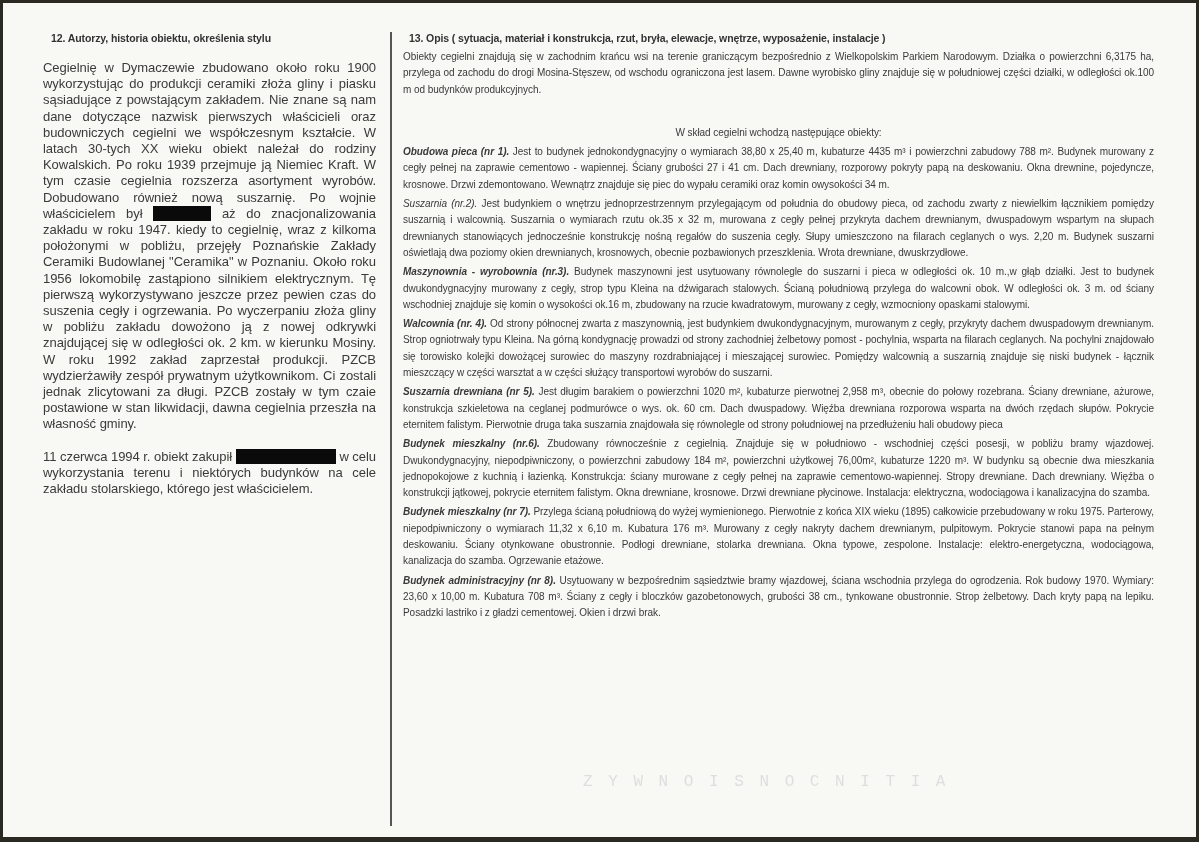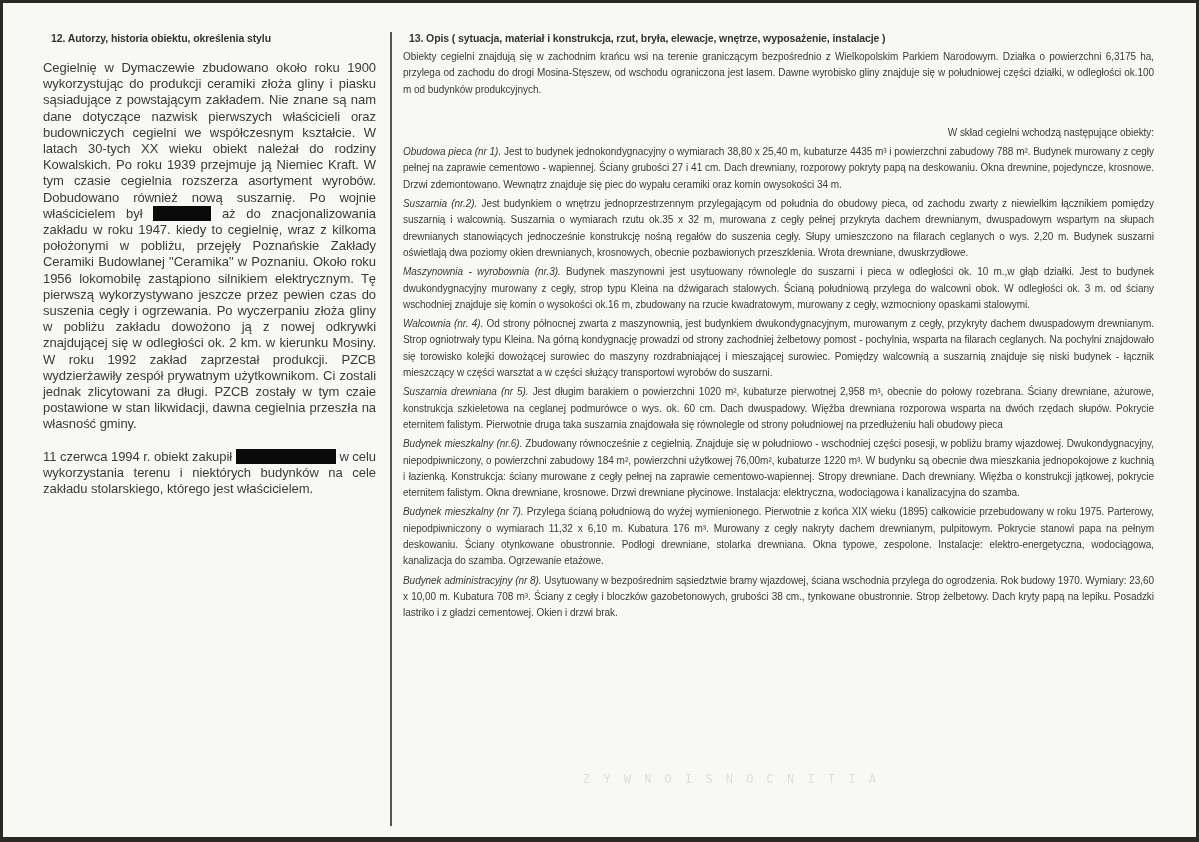--- a/index.html
+++ b/index.html
@@ -12,40 +12,40 @@
   .page {
     position: absolute; left: 3px; top: 3px; width: 1193px; height: 834px;
     background: #f8f8f5;
   }
   .divider {
     position: absolute; left: 387px; top: 29px; width: 2px; height: 794px;
     background: #555;
   }
   .ghost {
     position: absolute; color: #dedede; font-family: "Liberation Mono", monospace;
-    font-size: 12px; letter-spacing: 3px;
+    font-size: 16px; letter-spacing: 3px;
   }
   .col-left {
     position: absolute; left: 40px; top: 29px; width: 333px;
   }
   .col-right {
     position: absolute; left: 400px; top: 29px; width: 751px;
   }
   .heading {
     font-size: 10.5px; font-weight: bold; color: #333; margin: 0 0 9px 8px;
     letter-spacing: -0.1px;
   }
   .col-right .heading { margin: 0 0 5px 6px; }
   .para {
     font-size: 13px; line-height: 16.2px; text-align: justify; margin: 16px 0 5px 0;
     letter-spacing: -0.05px;
   }
   .col-right .para { font-size: 10px; line-height: 16.3px; margin: 0 0 3px 0; }
   .redact { display: inline-block; background: #0a0a0a; height: 15px; vertical-align: -3px; }
-  .title-it { font-style: italic; font-weight: normal; }
+  .title-it { font-style: italic; font-weight: bold; }
 </style>
 </head>
 <body>
 
 <div class="page">
   <div class="ghost" style="left:580px;top:770px;">Z Y W N O I S N O C N I T I A</div>
   <div class="divider"></div>
 
   <div class="col-left">
     <div class="heading">12. Autorzy, historia obiektu, określenia stylu</div>
@@ -57,21 +57,21 @@
     <p class="para">
       <span>11 czerwca 1994 r. obiekt zakupił</span>
       <span class="redact" style="width:100px;"></span>
       <span>w celu wykorzystania terenu i niektórych budynków na cele zakładu stolarskiego, którego jest właścicielem.</span>
     </p>
   </div>
 
   <div class="col-right">
     <div class="heading">13. Opis ( sytuacja, materiał i konstrukcja, rzut, bryła, elewacje, wnętrze, wyposażenie, instalacje )</div>
     <p class="para">Obiekty cegielni znajdują się w zachodnim krańcu wsi na terenie graniczącym bezpośrednio z Wielkopolskim Parkiem Narodowym. Działka o powierzchni 6,3175 ha, przylega od zachodu do drogi Mosina-Stęszew, od wschodu ograniczona jest lasem. Dawne wyrobisko gliny znajduje się w południowej części działki, w odległości ok.100 m od budynków produkcyjnych.</p>
-    <p class="para" style="text-align:right;margin-top:27px;">W skład cegielni wchodzą następujące obiekty:</p>
+    <p class="para" style="text-align:center;margin-top:27px;">W skład cegielni wchodzą następujące obiekty:</p>
 
     <p class="para"><span class="title-it">Obudowa pieca (nr 1).</span><span> Jest to budynek jednokondygnacyjny o wymiarach 38,80 x 25,40 m, kubaturze 4435 m³ i powierzchni zabudowy 788 m². Budynek murowany z cegły pełnej na zaprawie cementowo - wapiennej. Ściany grubości 27 i 41 cm. Dach drewniany, rozporowy pokryty papą na deskowaniu. Okna drewnine, pojedyncze, krosnowe. Drzwi zdemontowano. Wewnątrz znajduje się piec do wypału ceramiki oraz komin owysokości 34 m.</span></p>
     <p class="para"><span class="title-it" style="font-weight:normal;">Suszarnia (nr.2).</span><span> Jest budynkiem o wnętrzu jednoprzestrzennym przylegającym od południa do obudowy pieca, od zachodu zwarty z niewielkim łącznikiem pomiędzy suszarnią i walcownią. Suszarnia o wymiarach rzutu ok.35 x 32 m, murowana z cegły pełnej przykryta dachem drewnianym, dwuspadowym wspartym na słupach drewnianych stanowiących jednocześnie konstrukcję nośną regałów do suszenia cegły. Słupy umieszczono na filarach ceglanych o wys. 2,20 m. Budynek suszarni oświetlają dwa poziomy okien drewnianych, krosnowych, obecnie pozbawionych przeszklenia. Wrota drewniane, dwuskrzydłowe.</span></p>
     <p class="para"><span class="title-it">Maszynownia - wyrobownia (nr.3).</span><span> Budynek maszynowni jest usytuowany równolegle do suszarni i pieca w odległości ok. 10 m.,w głąb działki. Jest to budynek dwukondygnacyjny murowany z cegły, strop typu Kleina na dźwigarach stalowych. Ścianą południową przylega do walcowni obok. W odległości ok. 3 m. od ściany wschodniej znajduje się komin o wysokości ok.16 m, zbudowany na rzucie kwadratowym, murowany z cegły, wzmocniony opaskami stalowymi.</span></p>
     <p class="para"><span class="title-it">Walcownia (nr. 4).</span><span> Od strony północnej zwarta z maszynownią, jest budynkiem dwukondygnacyjnym, murowanym z cegły, przykryty dachem dwuspadowym drewnianym. Strop ogniotrwały typu Kleina. Na górną kondygnację prowadzi od strony zachodniej żelbetowy pomost - pochylnia, wsparta na filarach ceglanych. Na pochylni znajdowało się torowisko kolejki dowożącej surowiec do maszyny rozdrabniającej i mieszającej surowiec. Pomiędzy walcownią a suszarnią znajduje się niski budynek - łącznik mieszczący w części warsztat a w części służący transportowi wyrobów do suszarni.</span></p>
     <p class="para"><span class="title-it">Suszarnia drewniana (nr 5).</span><span> Jest długim barakiem o powierzchni 1020 m², kubaturze pierwotnej 2,958 m³, obecnie do połowy rozebrana. Ściany drewniane, ażurowe, konstrukcja szkieletowa na ceglanej podmurówce o wys. ok. 60 cm. Dach dwuspadowy. Więźba drewniana rozporowa wsparta na dwóch rzędach słupów. Pokrycie eternitem falistym. Pierwotnie druga taka suszarnia znajdowała się równolegle od strony południowej na przedłużeniu hali obudowy pieca</span></p>
     <p class="para"><span class="title-it">Budynek mieszkalny (nr.6).</span><span> Zbudowany równocześnie z cegielnią. Znajduje się w południowo - wschodniej części posesji, w pobliżu bramy wjazdowej. Dwukondygnacyjny, niepodpiwniczony, o powierzchni zabudowy 184 m², powierzchni użytkowej 76,00m², kubaturze 1220 m³. W budynku są obecnie dwa mieszkania jednopokojowe z kuchnią i łazienką. Konstrukcja: ściany murowane z cegły pełnej na zaprawie cementowo-wapiennej. Stropy drewniane. Dach drewniany. Więźba o konstrukcji jątkowej, pokrycie eternitem falistym. Okna drewniane, krosnowe. Drzwi drewniane płycinowe. Instalacja: elektryczna, wodociągowa i kanalizacyjna do szamba.</span></p>
     <p class="para"><span class="title-it">Budynek mieszkalny (nr 7).</span><span> Przylega ścianą południową do wyżej wymienionego. Pierwotnie z końca XIX wieku (1895) całkowicie przebudowany w roku 1975. Parterowy, niepodpiwniczony o wymiarach 11,32 x 6,10 m. Kubatura 176 m³. Murowany z cegły nakryty dachem drewnianym, pulpitowym. Pokrycie stanowi papa na pełnym deskowaniu. Ściany otynkowane obustronnie. Podłogi drewniane, stolarka drewniana. Okna typowe, zespolone. Instalacje: elektro-energetyczna, wodociągowa, kanalizacja do szamba. Ogrzewanie etażowe.</span></p>
     <p class="para"><span class="title-it">Budynek administracyjny (nr 8).</span><span> Usytuowany w bezpośrednim sąsiedztwie bramy wjazdowej, ściana wschodnia przylega do ogrodzenia. Rok budowy 1970. Wymiary: 23,60 x 10,00 m. Kubatura 708 m³. Ściany z cegły i bloczków gazobetonowych, grubości 38 cm., tynkowane obustronnie. Strop żelbetowy. Dach kryty papą na lepiku. Posadzki lastriko i z gładzi cementowej. Okien i drzwi brak.</span></p>
   </div>

